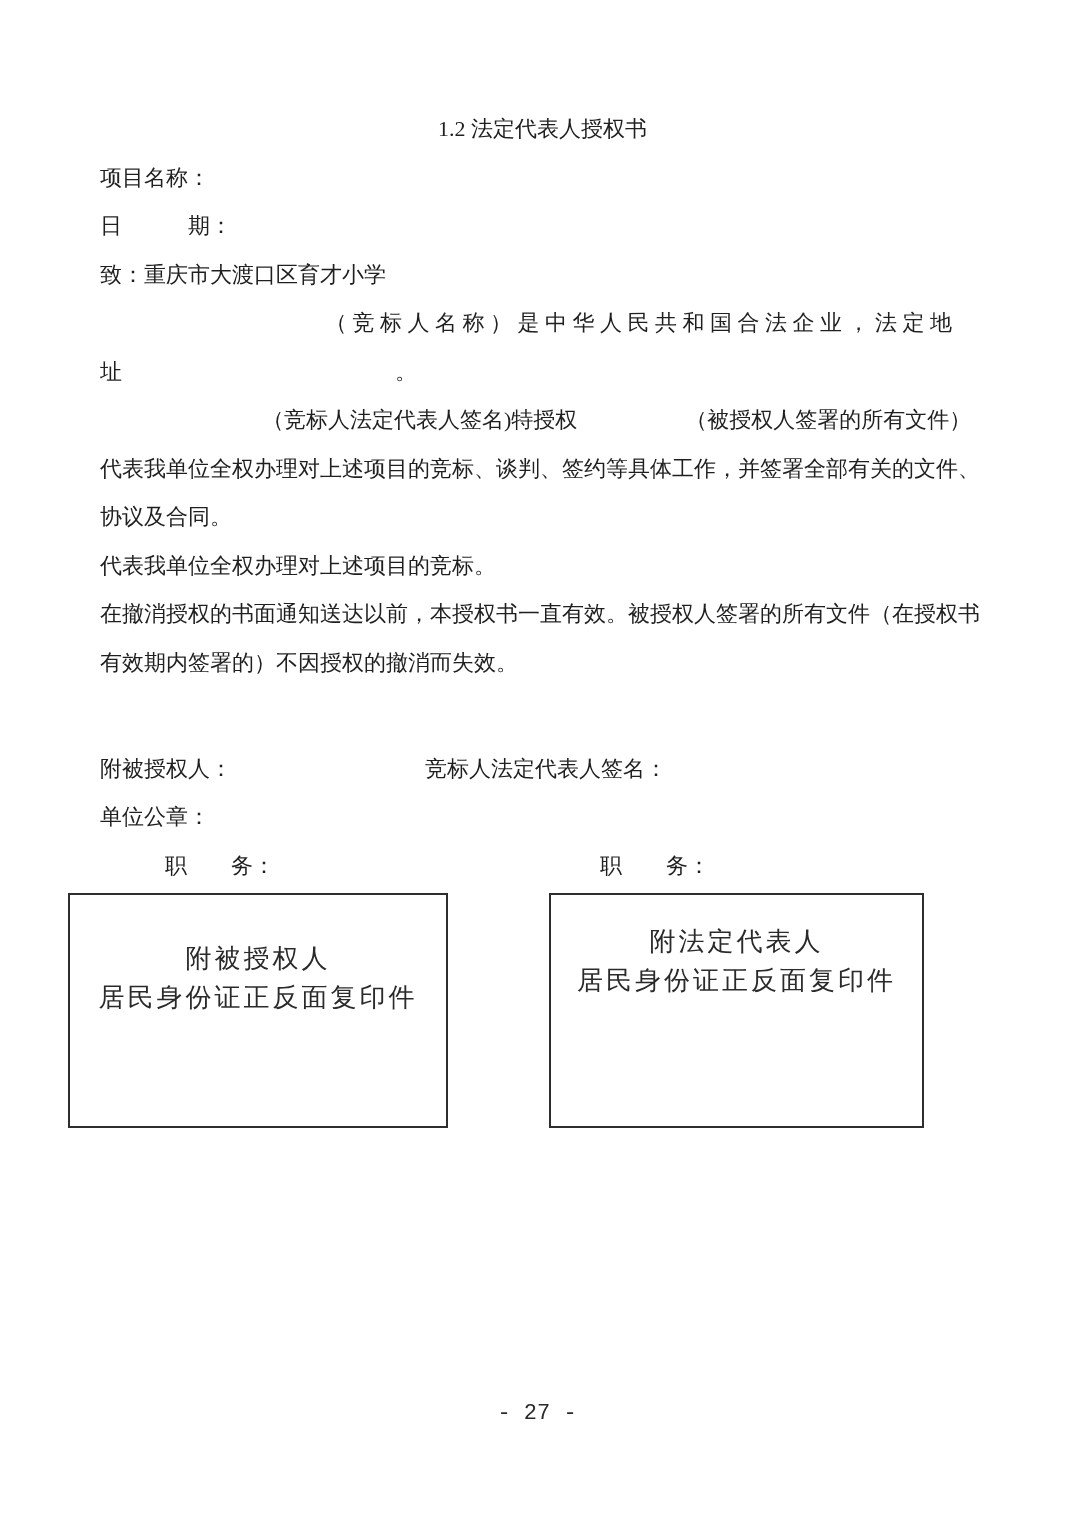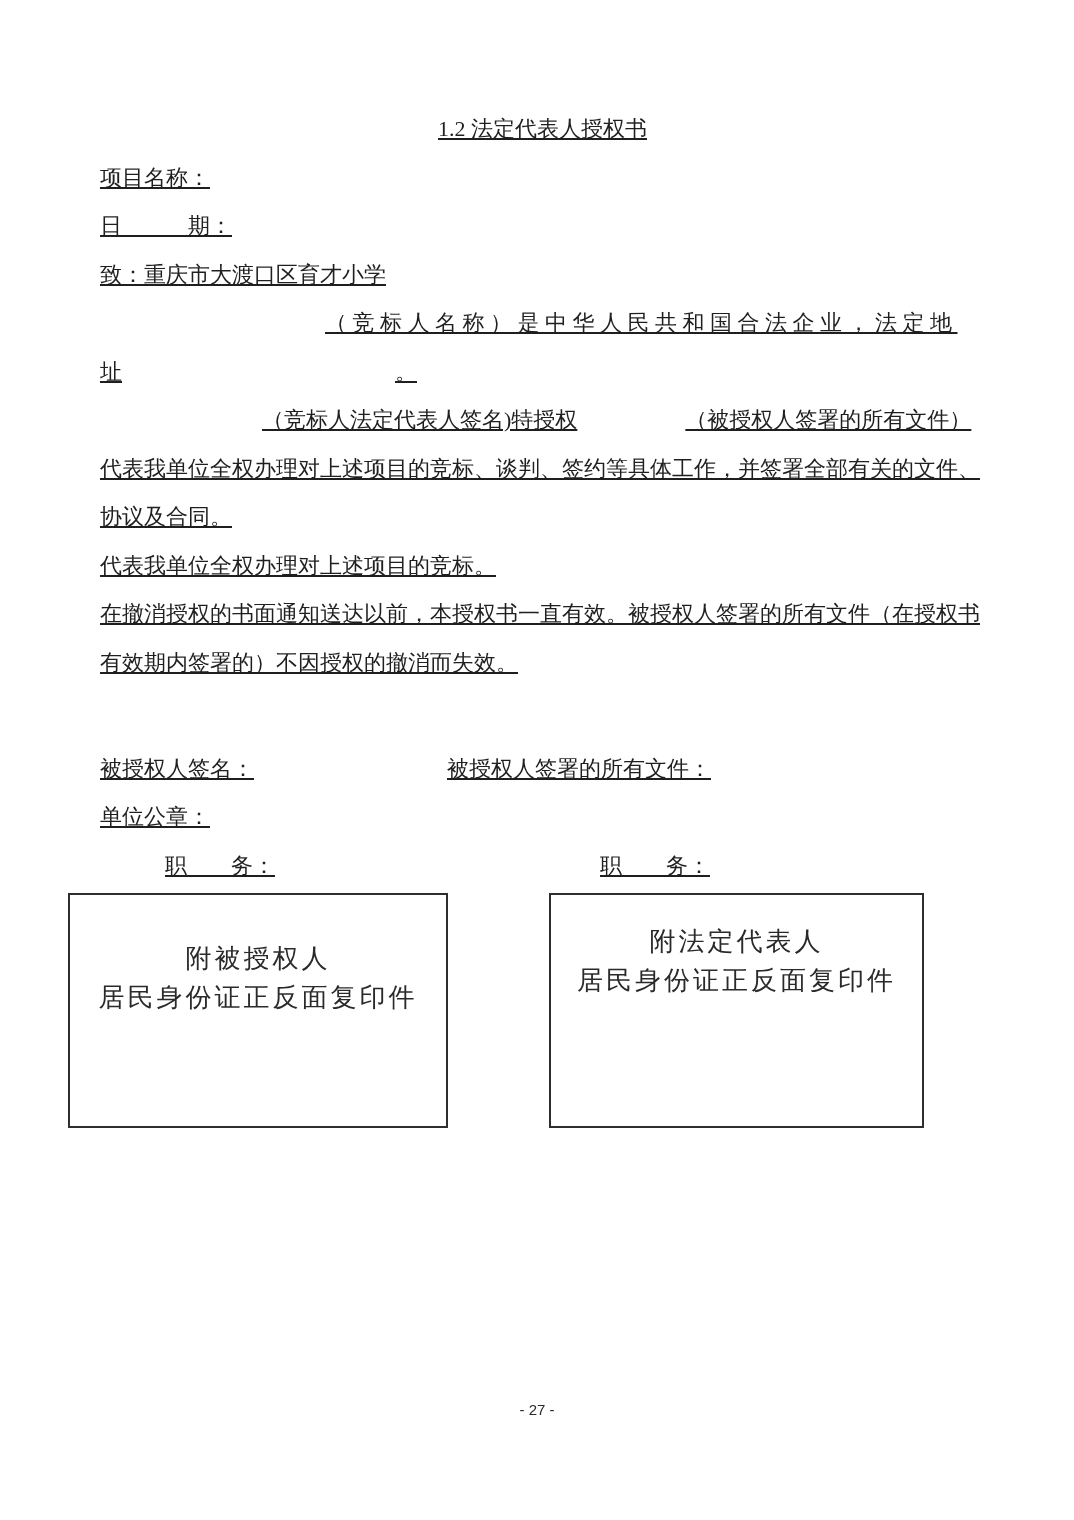--- a/index.html
+++ b/index.html
@@ -18,21 +18,20 @@
     font-size: 22px;
     color: #1f1f1f;
   }
   .content {
     padding: 105px 89px 0 100px;
   }
   .line {
     height: 48.5px;
     line-height: 48.5px;
     white-space: pre;
-    text-decoration: underline;
   }
   .title-line {
     text-align: center;
   }
   
   .spread-line {
     text-indent: 225px;
     letter-spacing: 5.5px;
   }
   
@@ -81,22 +80,22 @@
   .idbox-right {
     width: 375px;
     padding-top: 27px;
   }
   .footer {
     position: absolute;
     left: 0;
     right: 0;
     top: 1401px;
     text-align: center;
-    font-family: Liberation Sans, sans-serif;
-    font-size: 15px;
+    font-family: Liberation Mono, monospace;
+    font-size: 22px;
     color: #2a2a2a;
   }
 </style>
 </head>
 <body>
 
 <div class="page">
   <div class="content">
 
     <div class="line title-line">1.2 法定代表人授权书</div>
@@ -116,21 +115,21 @@
     <div class="line">代表我单位全权办理对上述项目的竞标、谈判、签约等具体工作，并签署全部有关的文件、</div>
     <div class="line">协议及合同。</div>
 
     <div class="line">代表我单位全权办理对上述项目的竞标。</div>
 
     <div class="line">在撤消授权的书面通知送达以前，本授权书一直有效。被授权人签署的所有文件（在授权书</div>
     <div class="line">有效期内签署的）不因授权的撤消而失效。</div>
 
     <div class="line"></div>
 
-    <div class="line sig-row"><span>被授权人签名：</span><span class="sig2">被授权人签署的所有文件：</span></div>
+    <div class="line sig-row"><span>附被授权人：</span><span class="sig2">竞标人法定代表人签名：</span></div>
 
     <div class="line">单位公章：</div>
 
     <div class="line pos-row"><span>职　　务：</span><span class="pos2">职　　务：</span></div>
 
     <div class="boxes-row">
       <div class="idbox idbox-left">
         <div>附被授权人</div>
         <div>居民身份证正反面复印件</div>
       </div>

